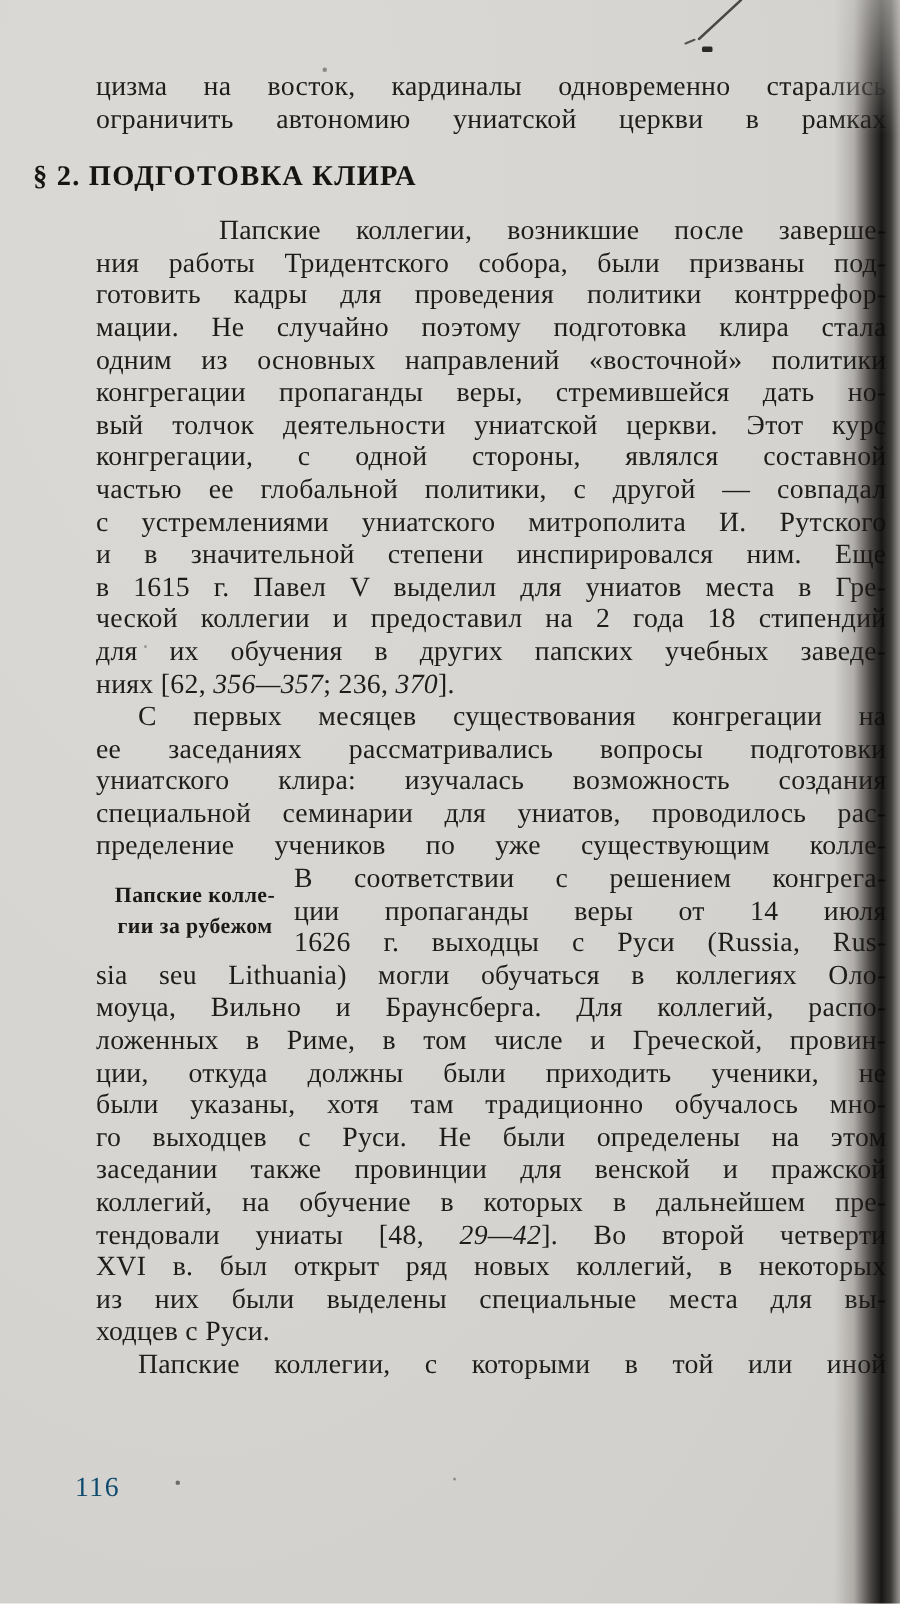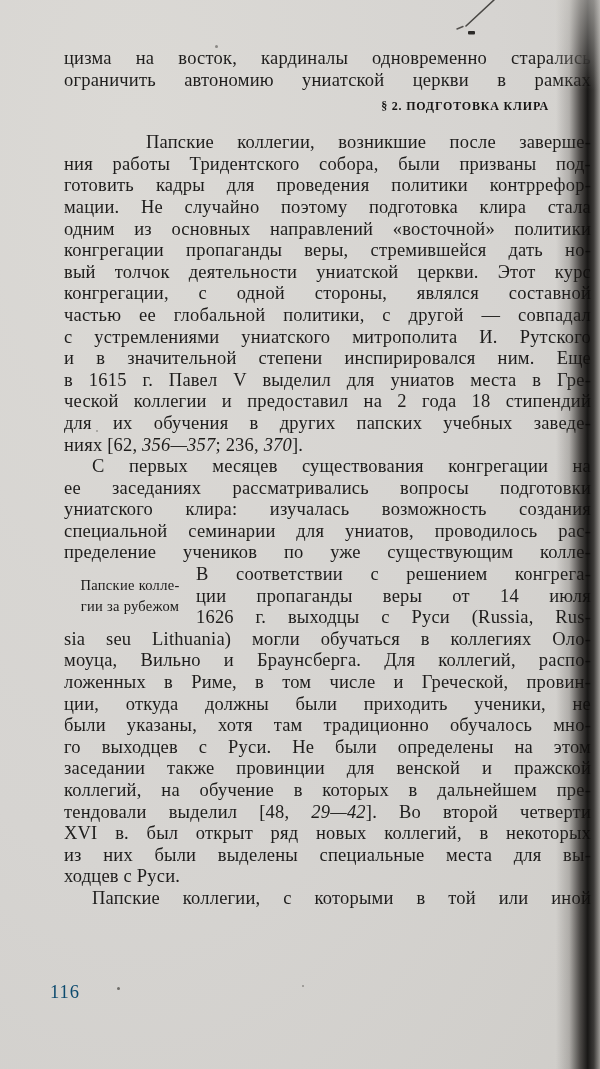--- a/index.html
+++ b/index.html
@@ -21,35 +21,35 @@
     font-size: 18.5px;
     line-height: 21.6px;
     text-align: justify;
     text-align-last: justify;
     letter-spacing: 0.2px;
   }
   .line.para-end { text-align-last: left; }
   .line .it { font-style: italic; }
   .section-heading {
     font-weight: bold;
-    font-size: 12px;
+    font-size: 19px;
     line-height: 24px;
     letter-spacing: 0.8px;
-    text-align: right;
+    text-align: left;
     transform: translateX(-42px);
-    margin: 3px 0 14px 0;
+    margin: 15px 0 14px 0;
     color: #161514;
   }
   .paragraph { margin: 0; }
   .note-row { display: flex; align-items: flex-start; }
   .margin-note {
     width: 132px;
     flex: 0 0 132px;
     padding-top: 11px;
-    font-weight: normal;
+    font-weight: bold;
     font-size: 14.5px;
     line-height: 21px;
     text-align: center;
     letter-spacing: 0.3px;
     color: #1a1918;
   }
   .note-col { flex: 1 1 auto; min-width: 0; }
   .page-number {
     position: absolute;
     left: 50px; top: 982px;
@@ -133,21 +133,21 @@
           </div>
         </div>
         <div class="line">sia seu Lithuania) могли обучаться в коллегиях Оло-</div>
         <div class="line">моуца, Вильно и Браунсберга. Для коллегий, распо-</div>
         <div class="line">ложенных в Риме, в том числе и Греческой, провин-</div>
         <div class="line">ции, откуда должны были приходить ученики, не</div>
         <div class="line">были указаны, хотя там традиционно обучалось мно-</div>
         <div class="line">го выходцев с Руси. Не были определены на этом</div>
         <div class="line">заседании также провинции для венской и пражской</div>
         <div class="line">коллегий, на обучение в которых в дальнейшем пре-</div>
-        <div class="line"><span>тендовали выделил [48, </span><span class="it">29—42</span><span>]. Во второй четверти</span></div>
+        <div class="line"><span>тендовали униаты [48, </span><span class="it">29—42</span><span>]. Во второй четверти</span></div>
         <div class="line">XVI в. был открыт ряд новых коллегий, в некоторых</div>
         <div class="line">из них были выделены специальные места для вы-</div>
         <div class="line para-end">ходцев с Руси.</div>
       </div>
       <div class="paragraph">
         <div class="line" style="text-indent: 28px;">Папские коллегии, с которыми в той или иной</div>
       </div>
     </div>
 
   <div class="page-number">116</div>

